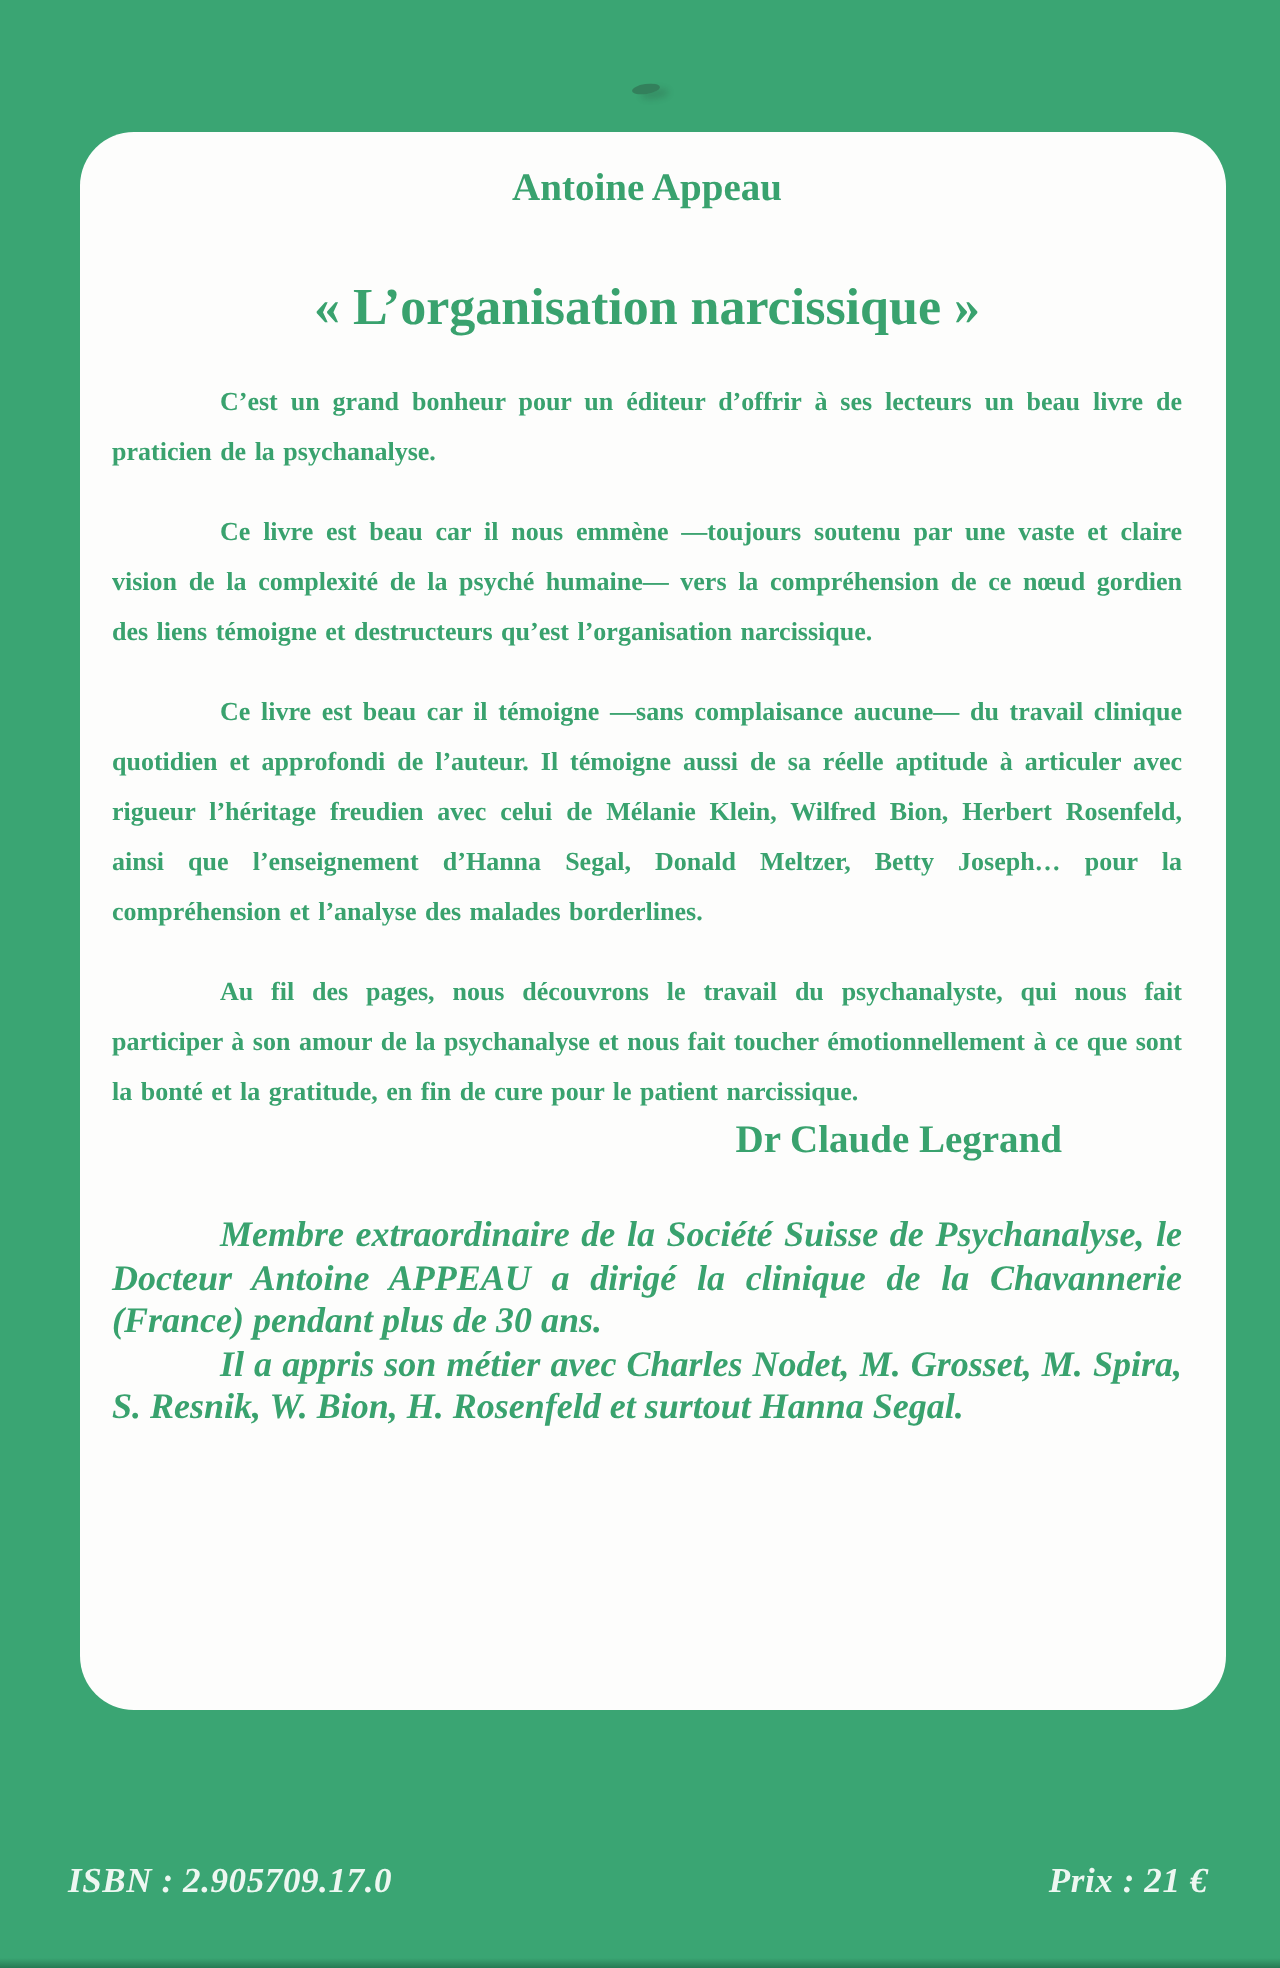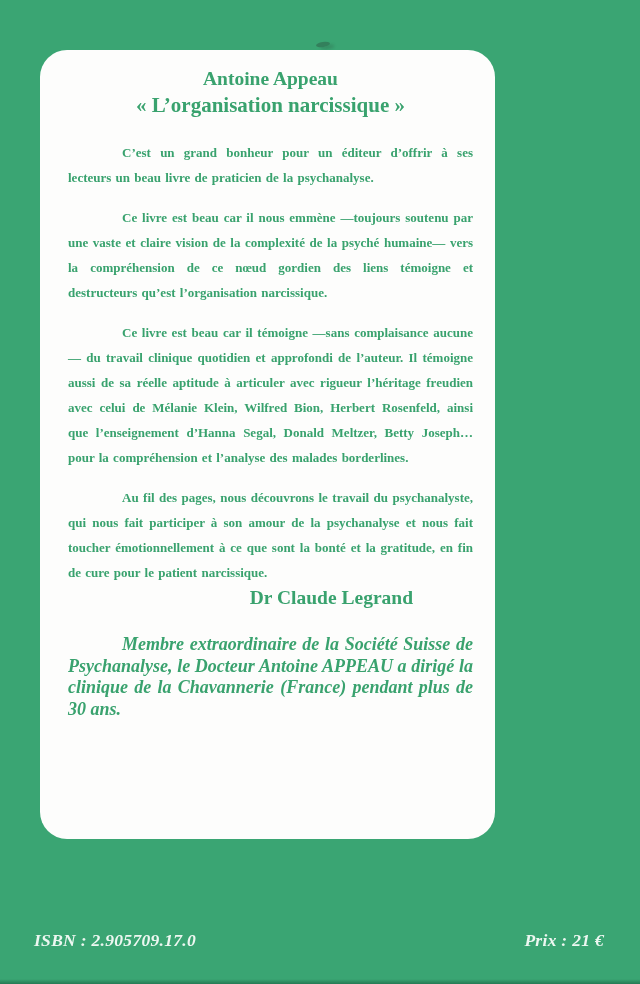--- a/index.html
+++ b/index.html
@@ -16,33 +16,33 @@
     font-family:"Liberation Serif","DejaVu Serif",serif;
     overflow:hidden;
   }
   .speck{
     position:absolute;left:316px;top:42px;width:14px;height:5px;
     background:rgba(40,60,50,.35);border-radius:50%;
     transform:rotate(-8deg);
     box-shadow:4px 3px 3px rgba(40,60,50,.2);
   }
   .panel{
-    position:absolute;left:40px;top:50px;width:455px;height:789px;
+    position:absolute;left:40px;top:66px;width:573px;height:789px;
     background:var(--panel-white);
     border-radius:27px;
-    padding:16px 22px 0 28px;
+    padding:16px 22px 0 16px;
     overflow:hidden;
     color:var(--text-green);
   }
   .author{
     text-align:center;font-weight:700;font-size:19.5px;line-height:25px;
   }
   .book-title{
-    text-align:center;font-weight:700;font-size:21px;line-height:25px;
-    margin-top:2px;
+    text-align:center;font-weight:700;font-size:26px;line-height:25px;
+    margin-top:34px;
   }
   .para{
     font-weight:700;font-size:13px;line-height:25px;
     text-align:justify;text-align-last:left;
     text-indent:54px;word-spacing:1px;
     margin-top:15px;
   }
   .para.first{margin-top:22px;}
   .signature{
     font-weight:700;font-size:19.5px;line-height:25px;
@@ -77,20 +77,21 @@
 
   <p class="para first">C’est un grand bonheur pour un éditeur d’offrir à ses lecteurs un beau livre de praticien de la psychanalyse.</p>
   <p class="para">Ce livre est beau car il nous emmène —toujours soutenu par une vaste et claire vision de la complexité de la psyché humaine— vers la compréhension de ce nœud gordien des liens témoigne et destructeurs qu’est l’organisation narcissique.</p>
   <p class="para">Ce livre est beau car il témoigne —sans complaisance aucune— du travail clinique quotidien et approfondi de l’auteur. Il témoigne aussi de sa réelle aptitude à articuler avec rigueur l’héritage freudien avec celui de Mélanie Klein, Wilfred Bion, Herbert Rosenfeld, ainsi que l’enseignement d’Hanna Segal, Donald Meltzer, Betty Joseph… pour la compréhension et l’analyse des malades borderlines.</p>
   <p class="para">Au fil des pages, nous découvrons le travail du psychanalyste, qui nous fait participer à son amour de la psychanalyse et nous fait toucher émotionnellement à ce que sont la bonté et la gratitude, en fin de cure pour le patient narcissique.</p>
 
   <div class="signature">Dr Claude Legrand</div>
 
   <div class="bio">
     <p class="bio-para">Membre extraordinaire de la Société Suisse de Psychanalyse, le Docteur Antoine APPEAU a dirigé la clinique de la Chavannerie (France) pendant plus de 30 ans.</p>
+    <p class="bio-para">Il a appris son métier avec Charles Nodet, M. Grosset, M. Spira, S. Resnik, W. Bion, H. Rosenfeld et surtout Hanna Segal.</p>
   </div>
 </div>
 
 <div class="footer">
   <span>ISBN : 2.905709.17.0</span>
   <span>Prix : 21 €</span>
 </div>
 
 <div class="bottom-edge"></div>
 

